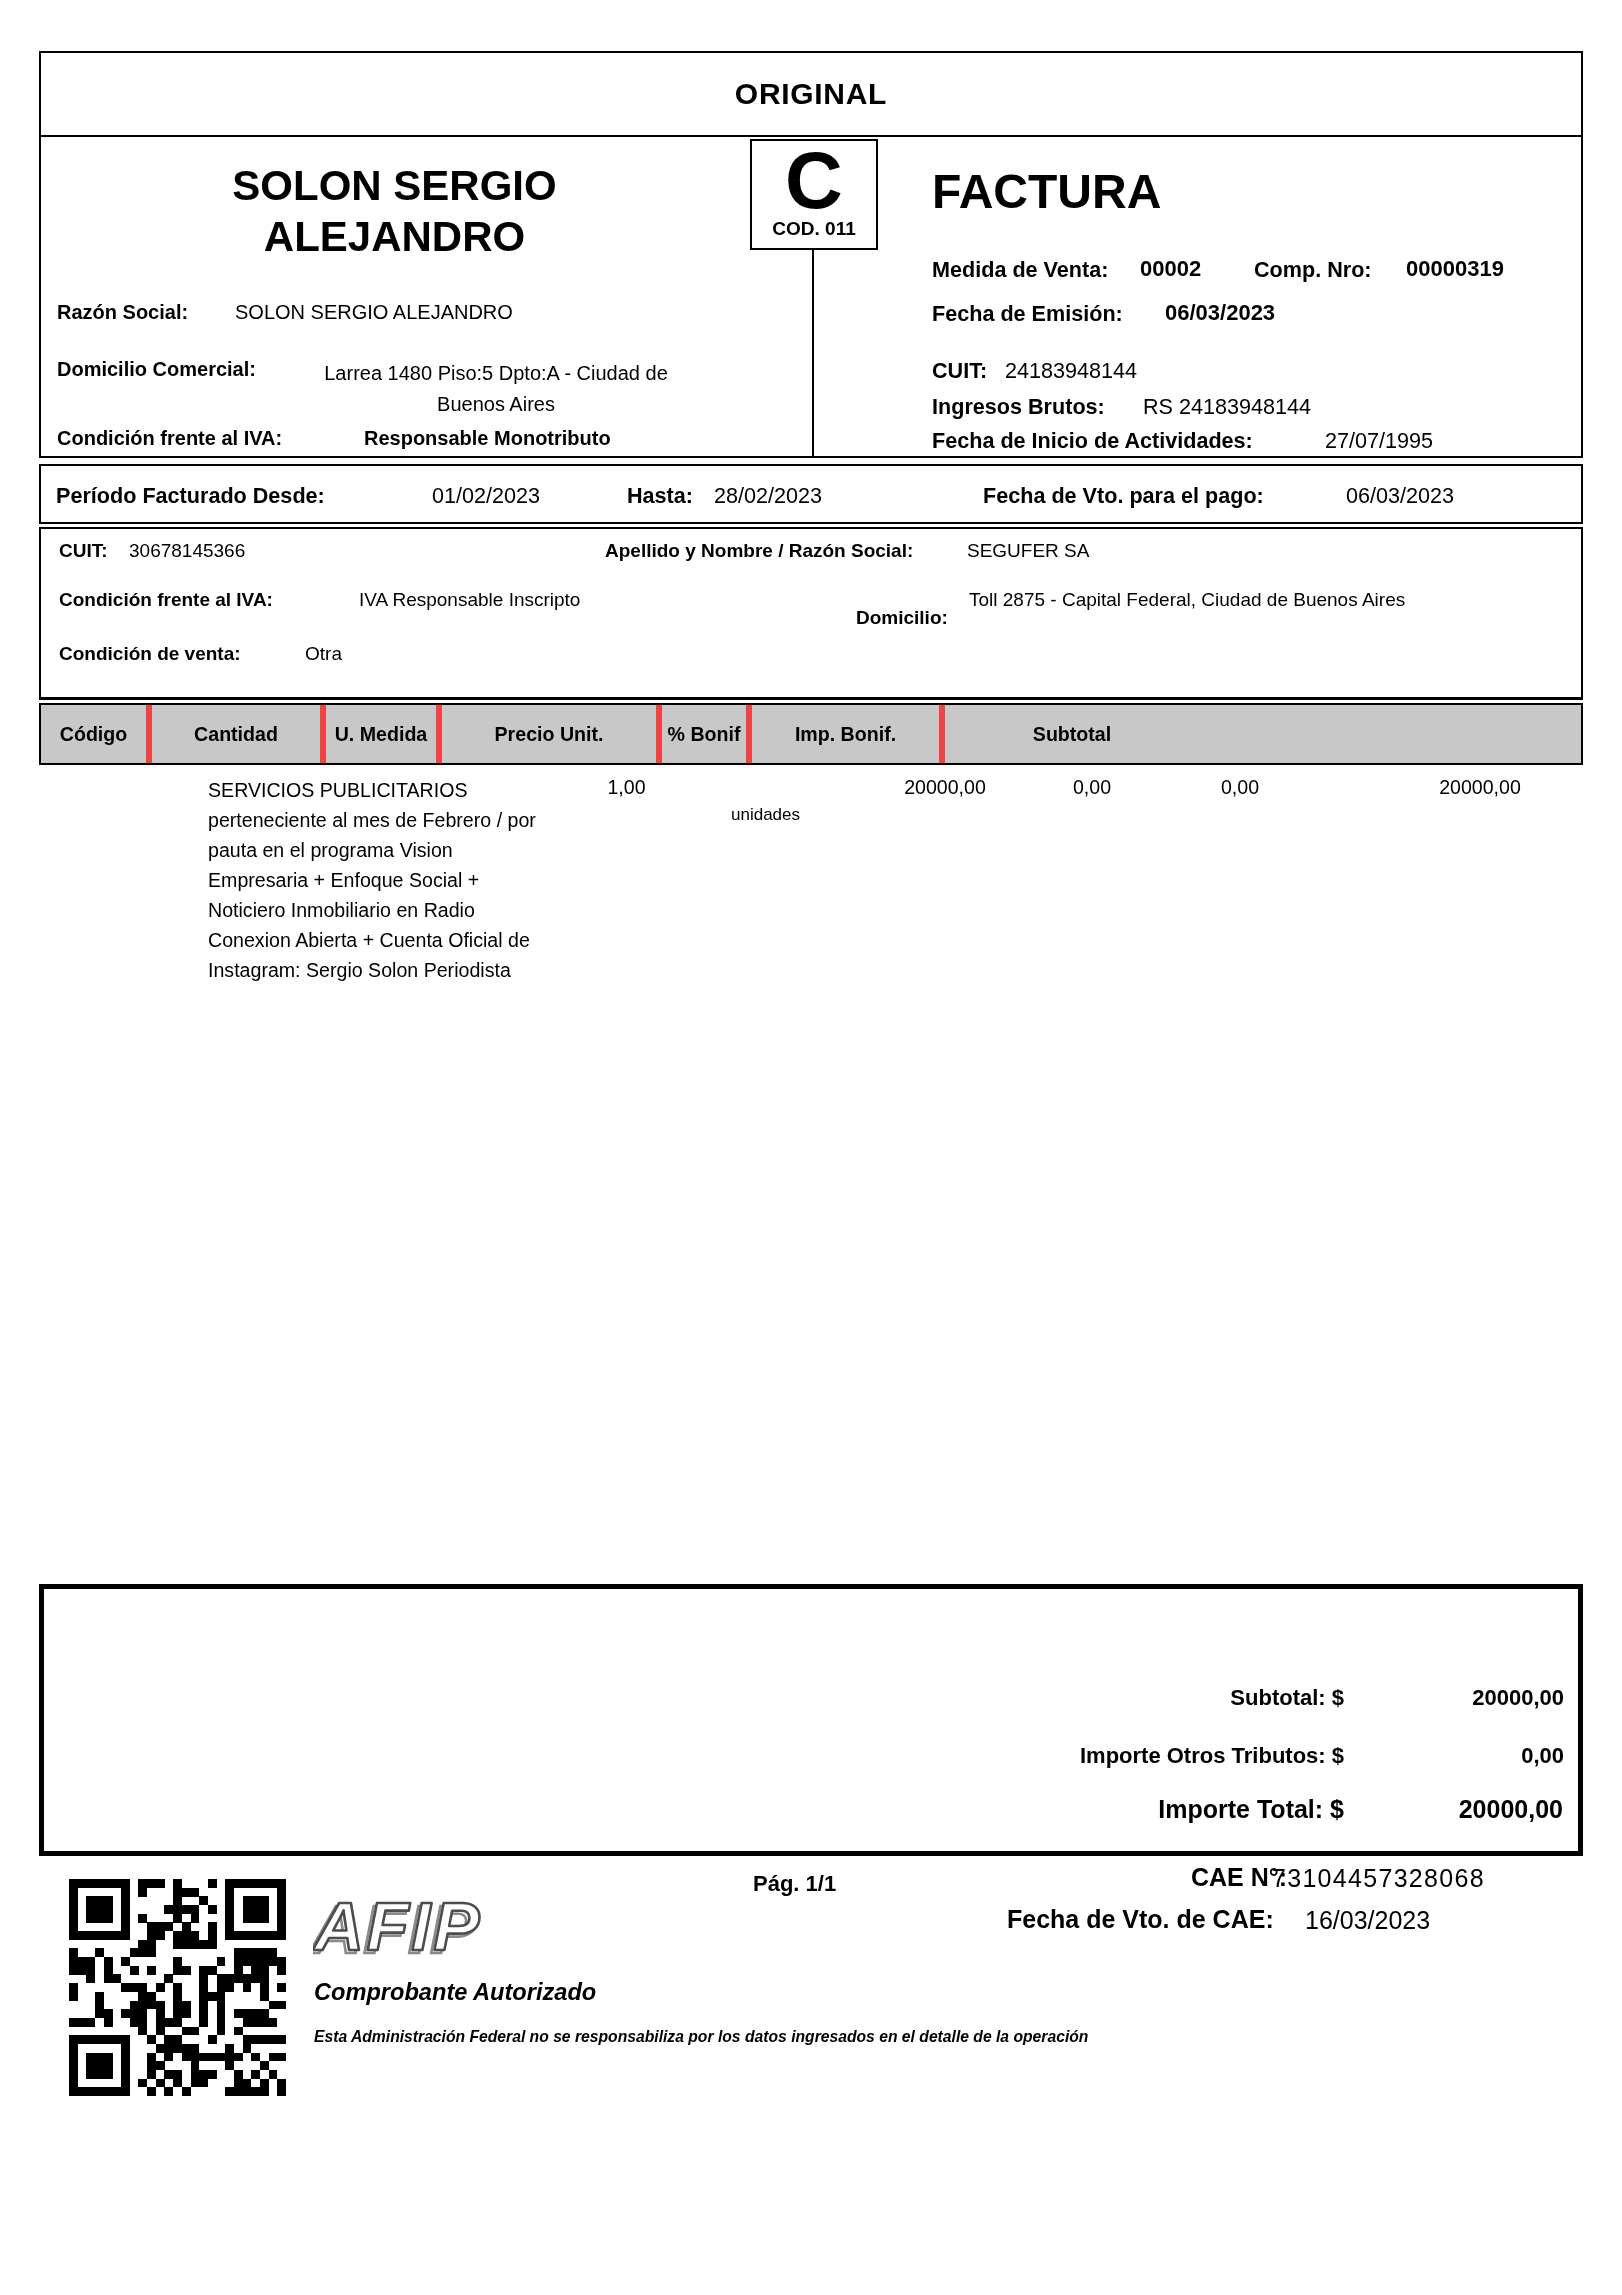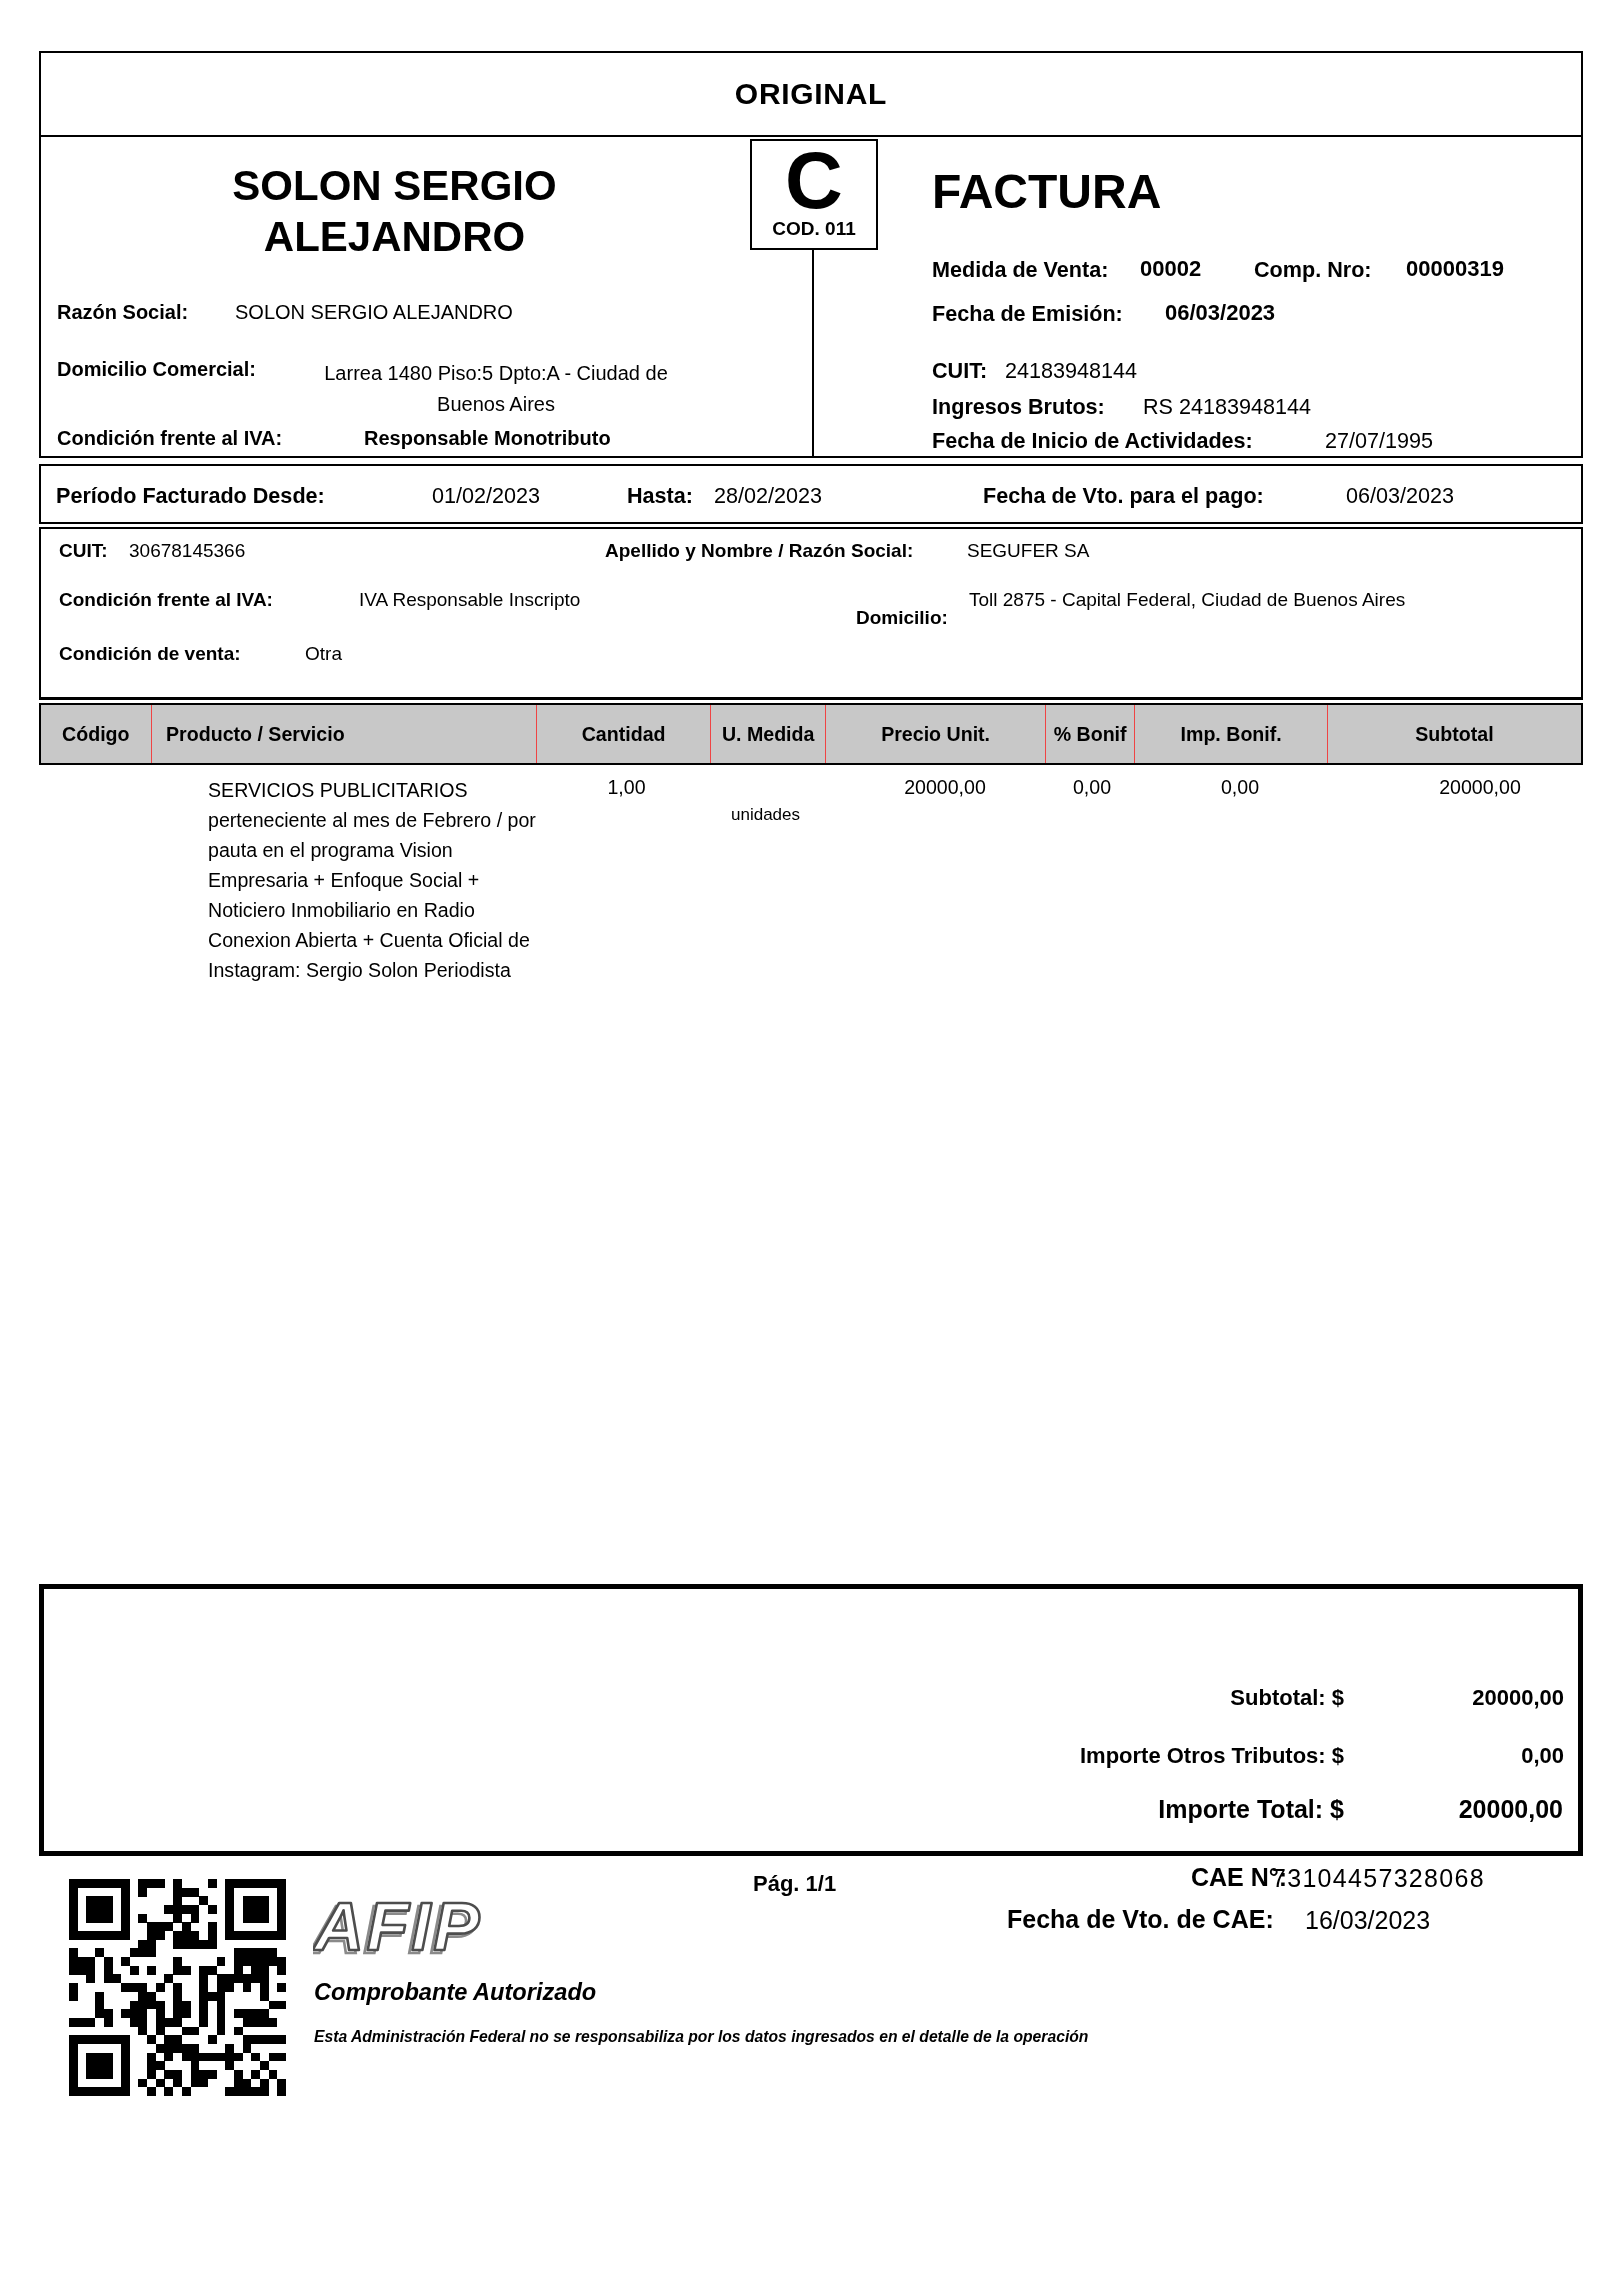--- a/index.html
+++ b/index.html
@@ -22,21 +22,21 @@
   .factura{left:932px;top:164px;font-size:48px;font-weight:bold;}
   
   .period-box{left:39px;top:464px;width:1544px;height:60px;border-width:2.6px;}
   
   .client-box{left:39px;top:527px;width:1544px;height:173px;border-bottom-width:3.3px;}
   
   .thead{left:39px;top:703px;width:1544px;height:62px;background:#c8c8c8;
          border:2px solid #000;border-top-width:2.6px;border-bottom-width:2.6px;
          box-sizing:border-box;display:flex;}
   .th{display:flex;align-items:center;justify-content:center;font-size:19.6px;font-weight:bold;
-      border-right:1px solid #ef4444;box-sizing:border-box;height:100%;}
+      border-right:6px solid #ef4444;box-sizing:border-box;height:100%;}
   .th:last-child{border-right:none;}
   .th-producto{justify-content:flex-start;padding-left:14.4px;}
   .num-r{text-align:center;}
   .num-c{text-align:center;}
   
   .totals-box{left:39px;top:1584px;width:1544px;height:272px;border-width:5.9px;}
   .t-label{font-size:22px;font-weight:bold;text-align:right;}
   .t-value{font-size:22px;font-weight:bold;text-align:right;}
   .t-label-big{font-size:25px;font-weight:bold;text-align:right;}
   .t-value-big{font-size:25px;font-weight:bold;text-align:right;}
@@ -102,21 +102,20 @@
   <span class="abs fs29" style="left:967px;top:540px;">SEGUFER SA</span>
   <span class="abs b fs29" style="left:59px;top:589px;">Condición frente al IVA:</span>
   <span class="abs fs29" style="left:359px;top:589px;">IVA Responsable Inscripto</span>
   <span class="abs b fs29" style="left:856px;top:607px;">Domicilio:</span>
   <span class="abs fs29" style="left:969px;top:589px;">Toll 2875 - Capital Federal, Ciudad de Buenos Aires</span>
   <span class="abs b fs29" style="left:59px;top:643px;">Condición de venta:</span>
   <span class="abs fs29" style="left:305px;top:643px;">Otra</span>
 
   <div class="abs thead">
     <div class="th" style="width:111px;">Código</div>
-    <div class="th th-producto" style="width:387px;">Producto / Servicio</div>
     <div class="th" style="width:174px;">Cantidad</div>
     <div class="th" style="width:116px;">U. Medida</div>
     <div class="th" style="width:220px;">Precio Unit.</div>
     <div class="th" style="width:90px;">% Bonif</div>
     <div class="th" style="width:193px;">Imp. Bonif.</div>
     <div class="th" style="width:254px;">Subtotal</div>
   </div>
 
   <div class="abs desc pre" style="left:164px;top:775px;width:406px;">SERVICIOS PUBLICITARIOS
 perteneciente al mes de Febrero / por

